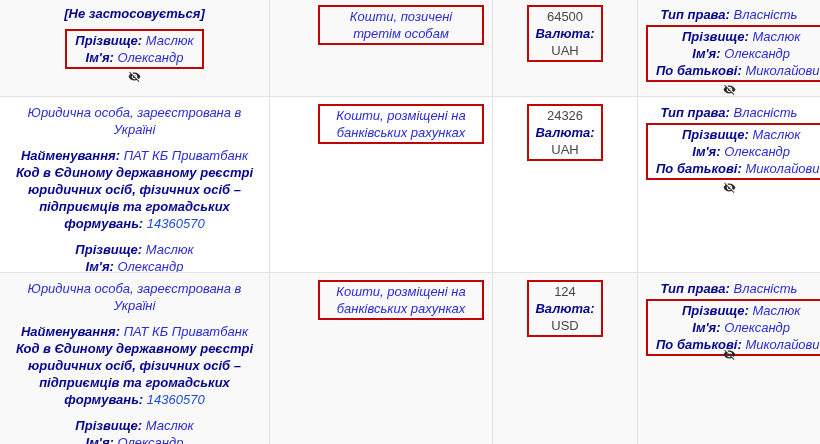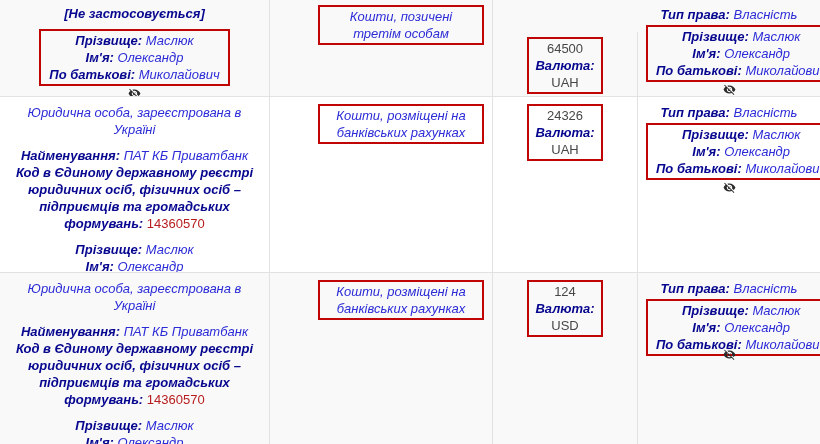--- a/index.html
+++ b/index.html
@@ -11,21 +11,21 @@
   .row.r1 { height:96px;  background:#f9f9f9; }
   .row.r2 { height:176px; background:#ffffff; border-top:1px solid #e2e2e2; }
   .row.r3 { height:172px; background:#f9f9f9; border-top:1px solid #e2e2e2; }
 
   .cell { text-align:center; padding:6px 8px 0 8px; overflow:hidden; line-height:17px; }
   .cell + .cell { border-left:0; }
   .row .cell:nth-child(-n+3) { border-right:1px solid #e2e2e2; }
 
   .lbl   { color:#06068f; font-weight:bold; font-style:italic; }
   .val   { color:#2b2bd8; font-style:italic; }
-  .code  { color:#b91c1c; }
+  .code  { color:#1d4ed8; font-style:italic; }
   .plain { color:#474747; }
 
   .hl { display:inline-block; border:2px solid #c00505; padding:1px 6px; }
   .hl.person-box { padding:1px 8px; }
   .hl.cat { max-width:212px;margin-left:40px; }
   .hl.amt { min-width:62px; }
 
   .mt  { margin-top:7px; }
   .mt2 { margin-top:2px; }
   .blockgap { margin-top:9px; }
@@ -40,31 +40,30 @@
 
 <div class="table">
 
   <div class="row r1">
     <div class="cell" style="padding-top:5px;">
       <div class="lbl">[Не застосовується]</div>
       <div class="hl person-box mt">
         <div class="person-lines">
           <div><span class="lbl">Прізвище:</span> <span class="val">Маслюк</span></div>
           <div><span class="lbl">Ім'я:</span> <span class="val">Олександр</span></div>
-          <div><span class="lbl">По батькові:</span> <span class="val">Миколайович</span></div>
         </div>
       </div>
       <span class="eye"><svg viewBox="0 0 24 24" width="13" height="13" fill="#2b2b2b">
             <path d="M12 7c2.76 0 5 2.24 5 5 0 .65-.13 1.26-.36 1.83l2.92 2.92c1.51-1.26 2.7-2.89 3.43-4.75-1.73-4.39-6-7.5-11-7.5-1.4 0-2.74.25-3.98.7l2.16 2.16C10.74 7.13 11.35 7 12 7zM2 4.27l2.28 2.28.46.46C3.08 8.3 1.78 10.02 1 12c1.73 4.39 6 7.5 11 7.5 1.55 0 3.03-.3 4.38-.84l.42.42L19.73 22 21 20.73 3.27 3 2 4.27zM7.53 9.8l1.55 1.55c-.05.21-.08.43-.08.65 0 1.66 1.34 3 3 3 .22 0 .44-.03.65-.08l1.55 1.55c-.67.33-1.41.53-2.2.53-2.76 0-5-2.24-5-5 0-.79.2-1.53.53-2.2zm4.31-.78l3.15 3.15.02-.16c0-1.66-1.34-3-3-3l-.17.01z"></path>
           </svg></span>
     </div>
     <div class="cell" style="padding-top:5px;">
       <span class="hl cat"><span class="val">Кошти, позичені третім особам</span></span>
     </div>
-    <div class="cell" style="padding-top:5px;margin-top:32px;">
+    <div class="cell" style="padding-top:5px;">
       <div class="hl amt">
         <div class="plain">64500</div>
         <div class="lbl">Валюта:</div>
         <div class="plain">UAH</div>
       </div>
     </div>
     <div class="cell">
       <div><span class="lbl">Тип права:</span> <span class="val">Власність</span></div>
       <div class="hl person-box mt2">
         <div class="person-lines">

